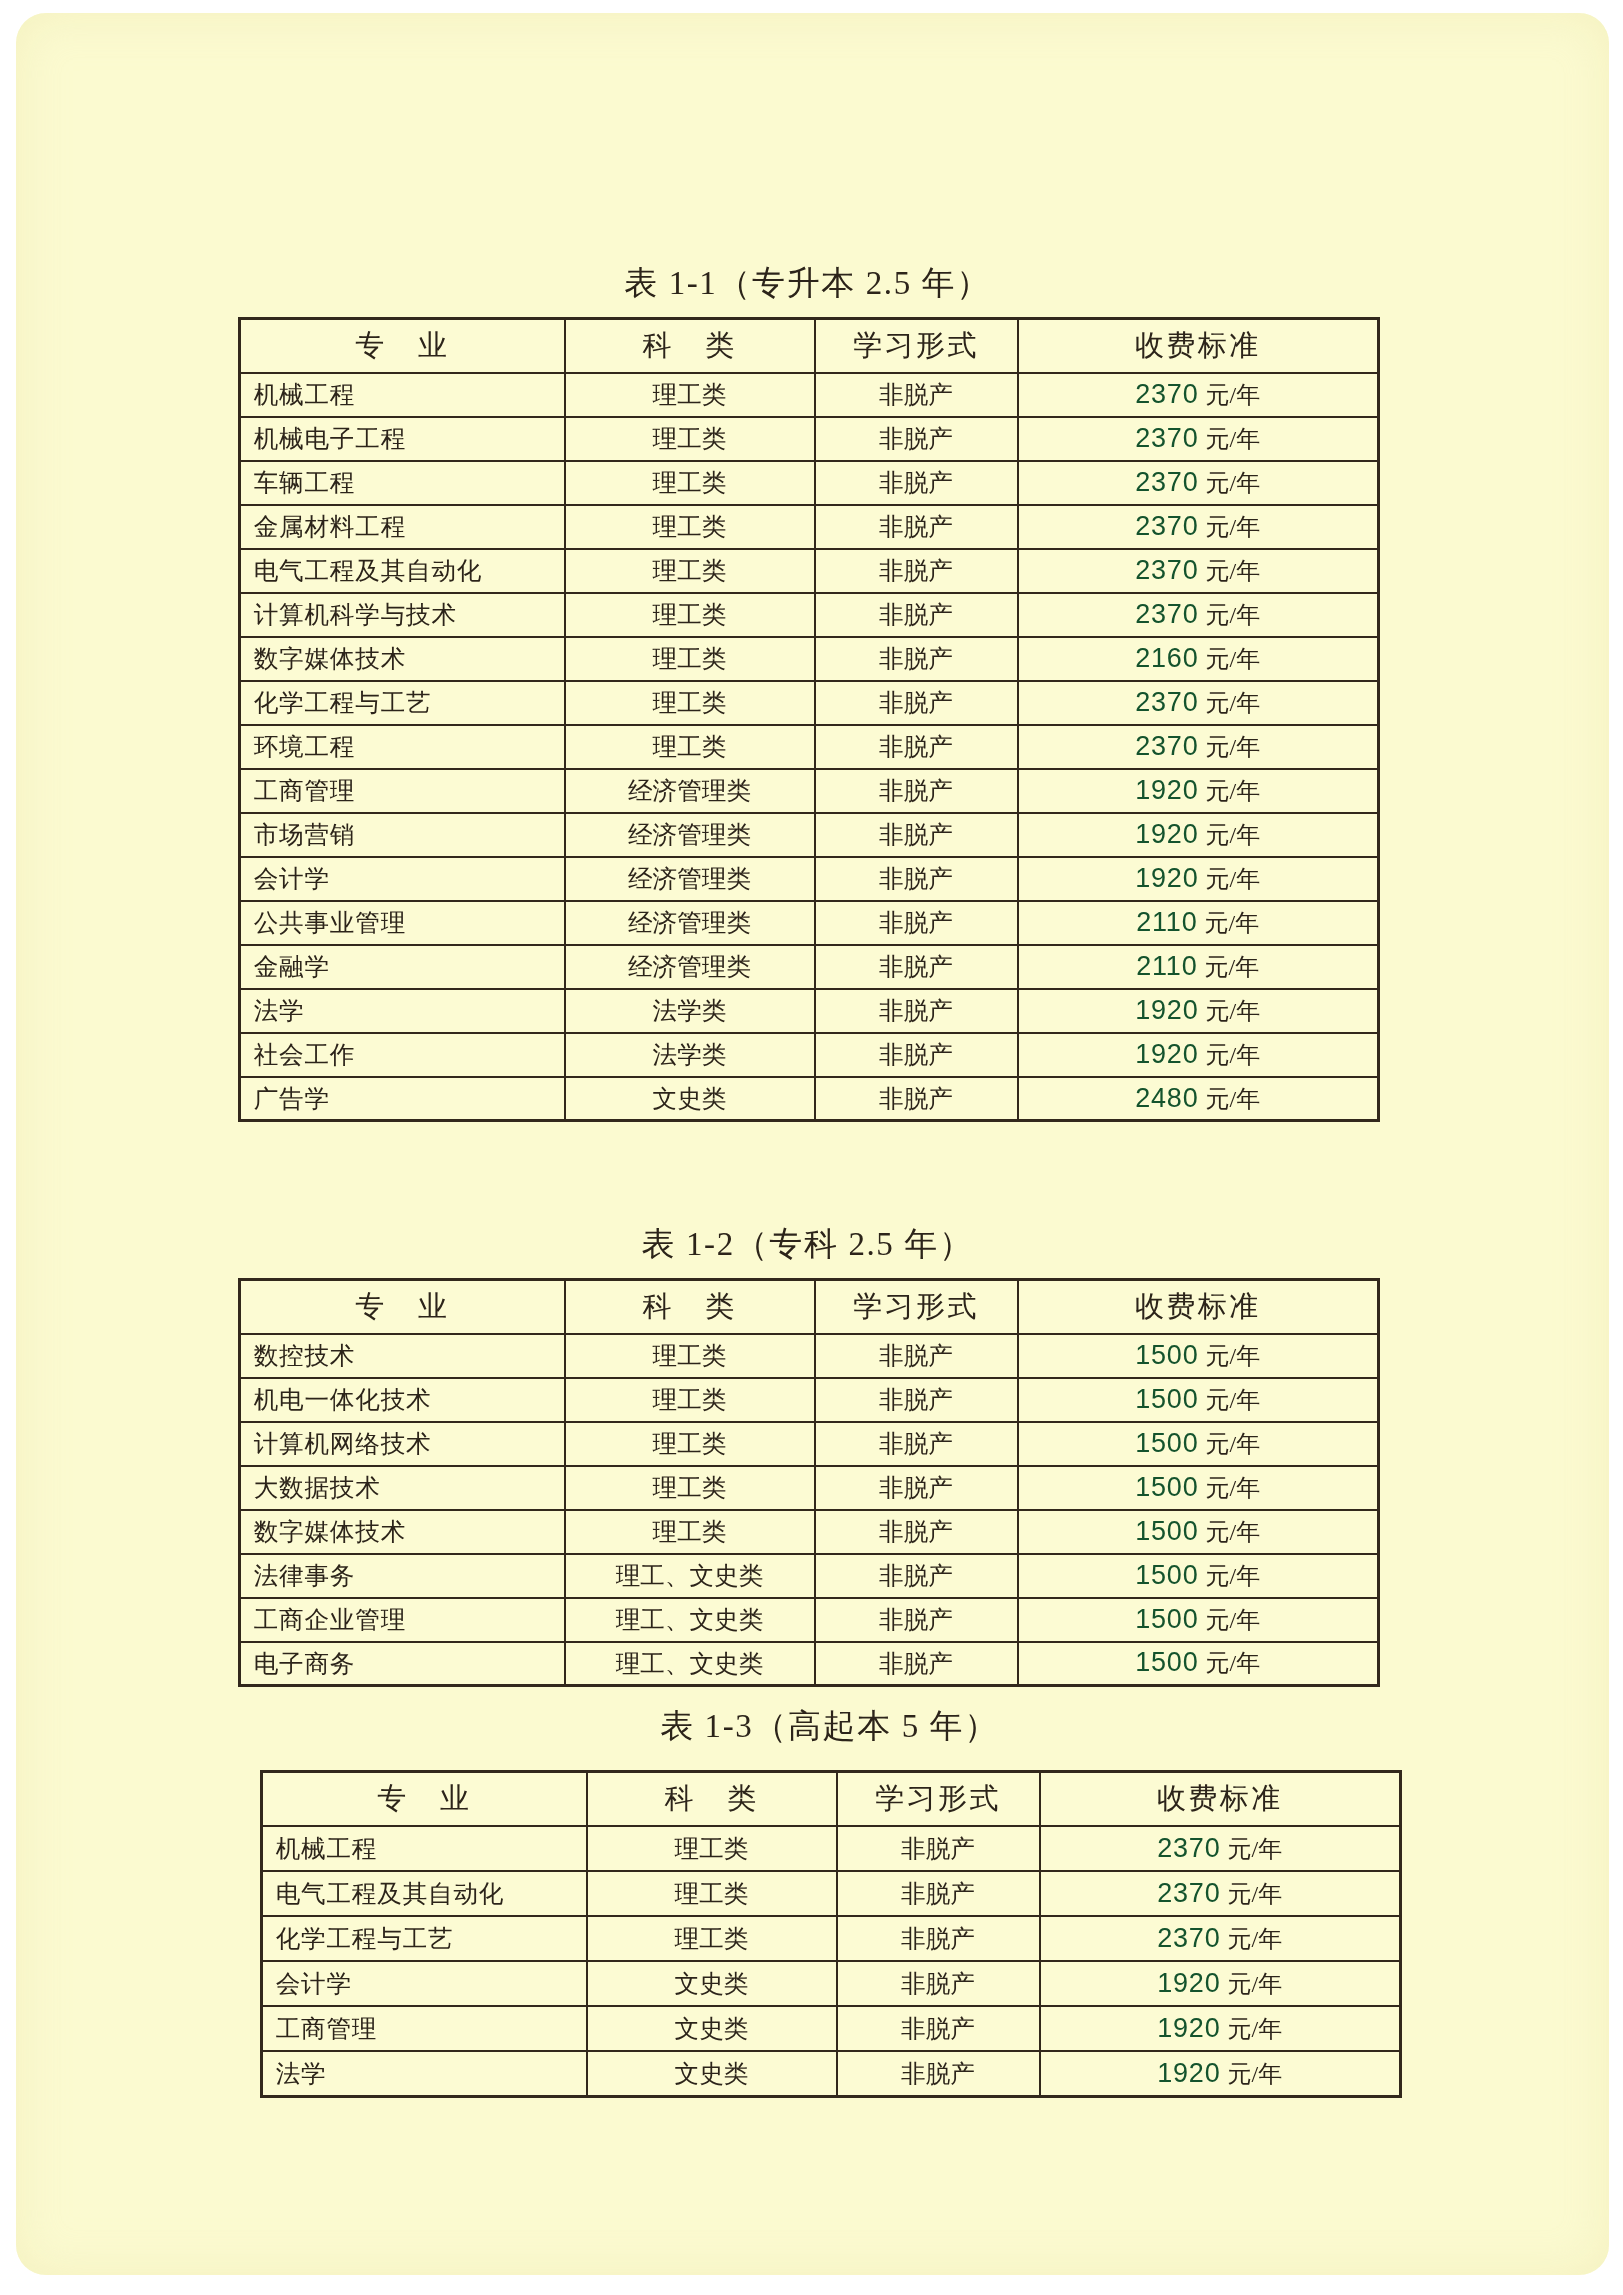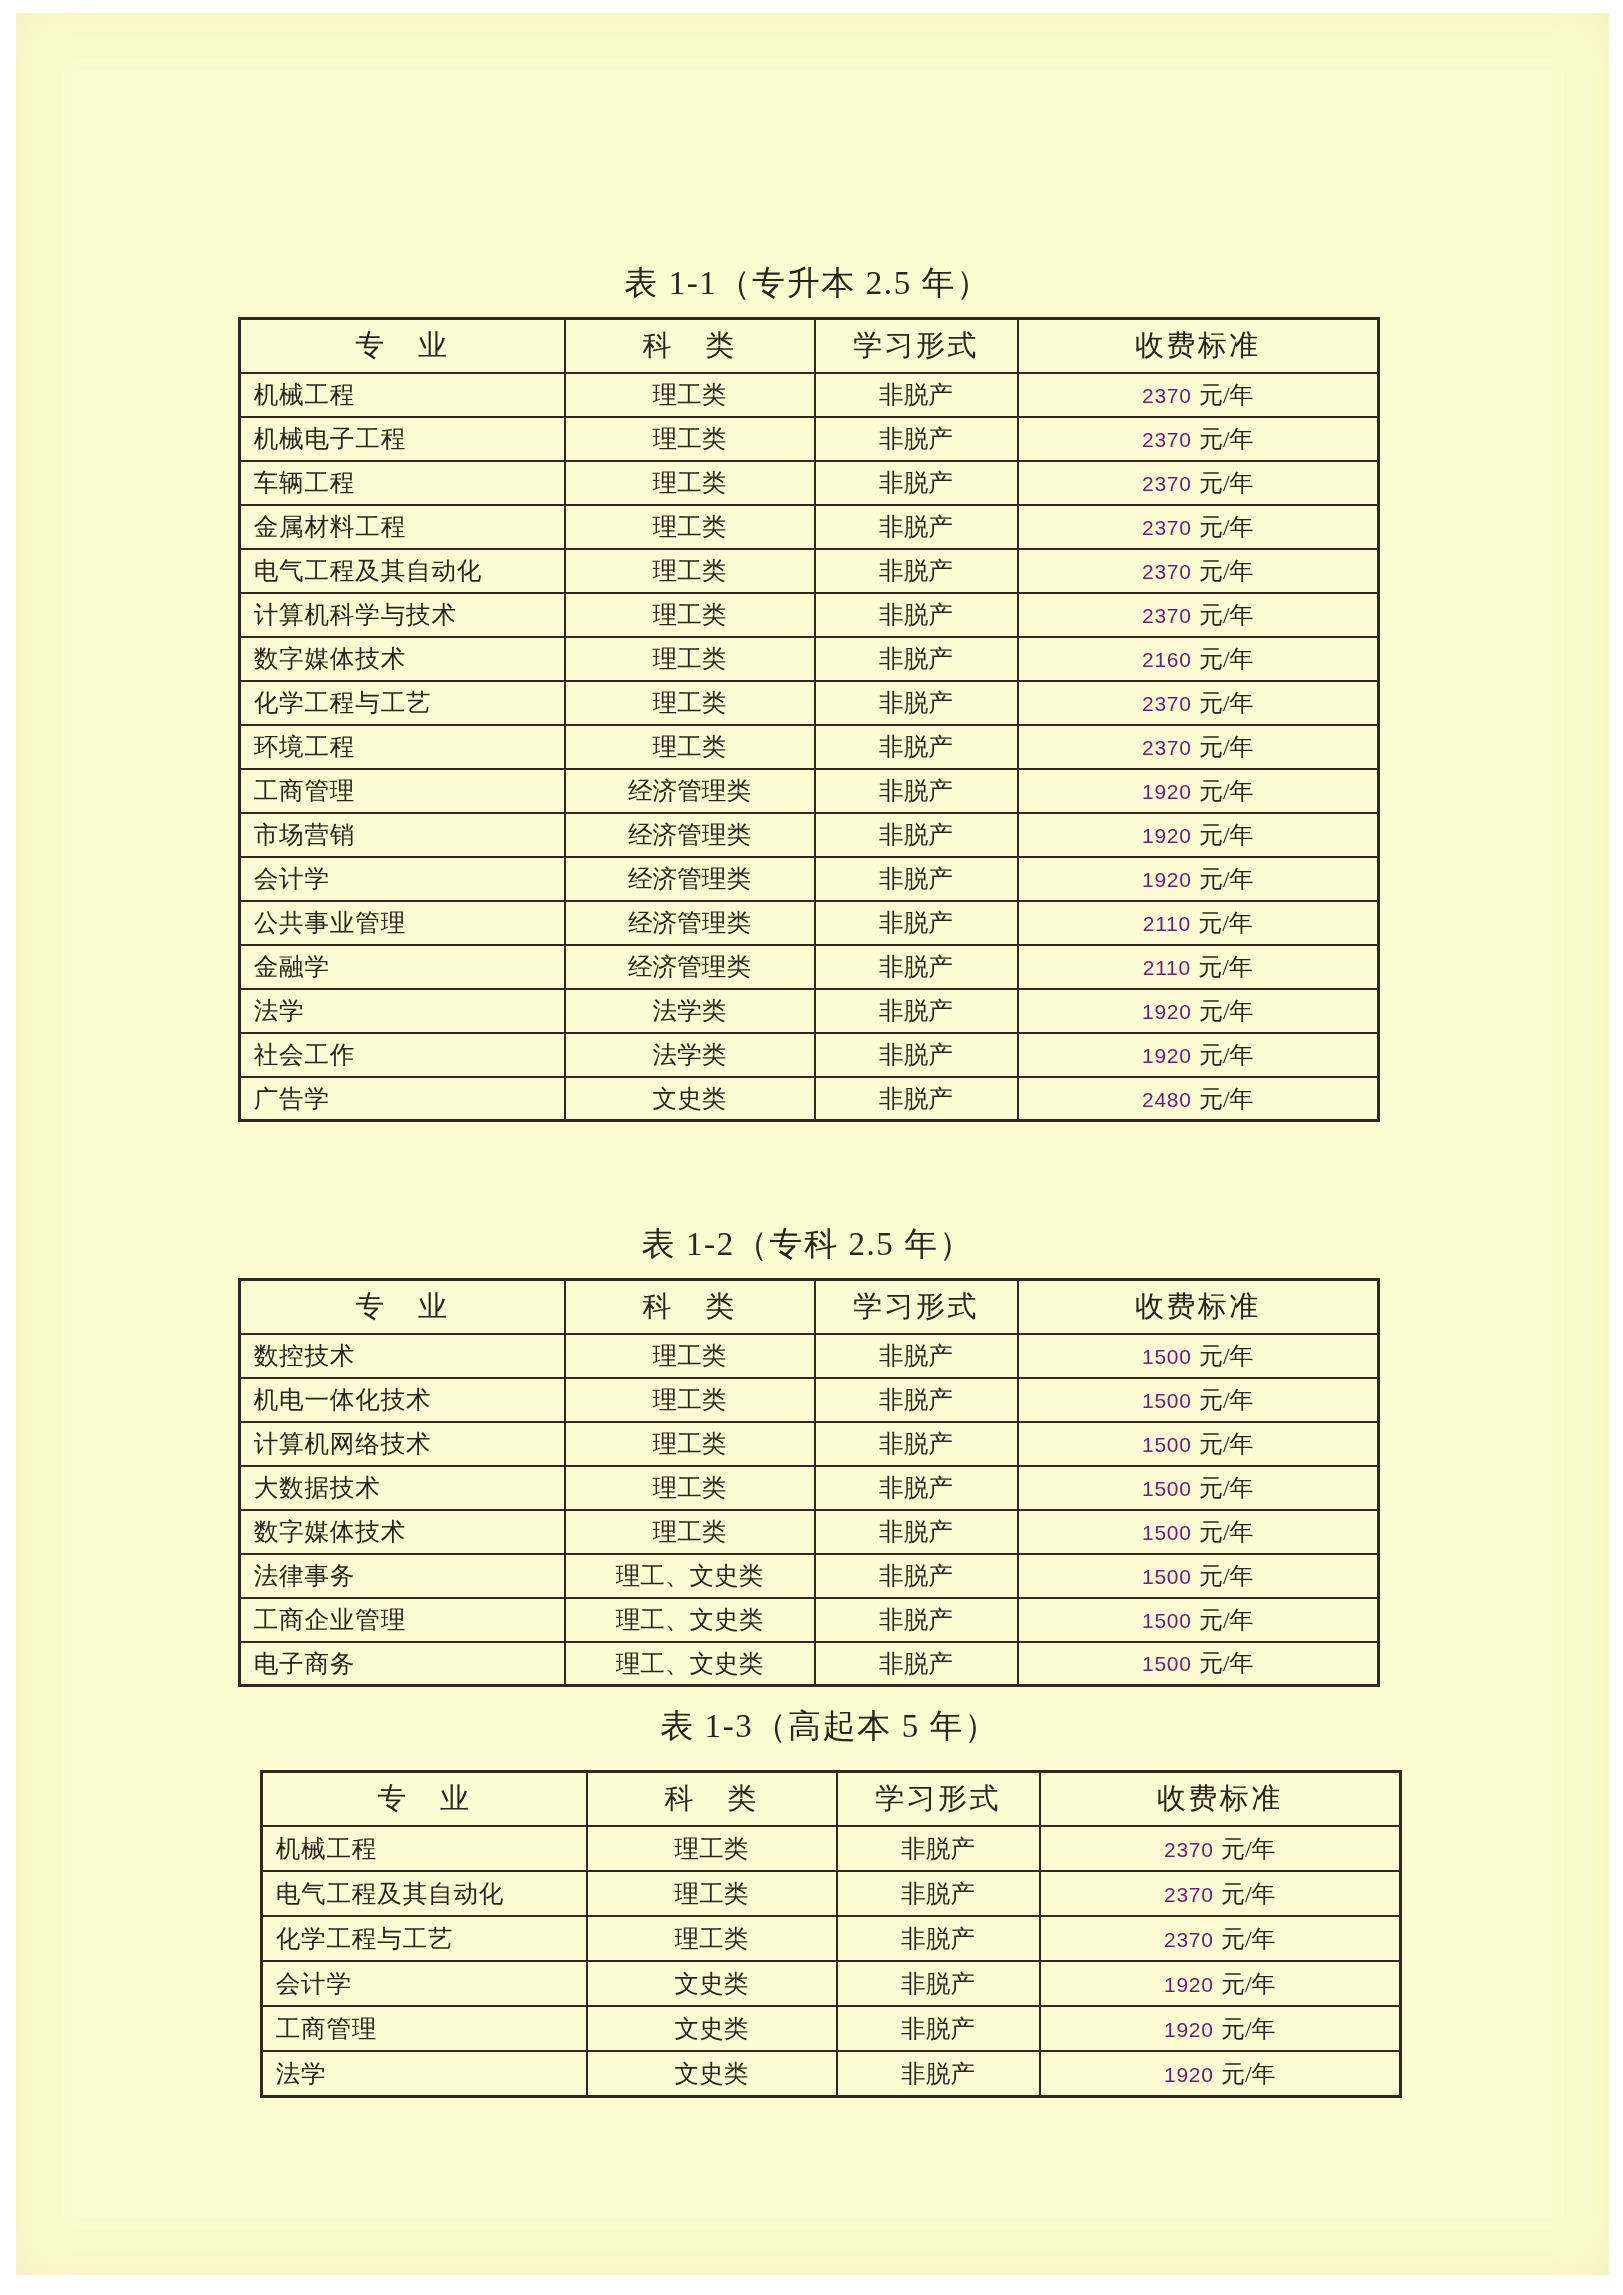--- a/index.html
+++ b/index.html
@@ -17,20 +17,21 @@
     background: #ffffff;
   }
   .paper {
     position: absolute;
     left: 16px;
     top: 12.7px;
     right: 14.3px;
     bottom: 20px;
     background: #fbfad0;
     box-shadow: inset 0 0 48px rgba(240,235,180,0.6);
+    border-radius: 30px;
   }
   .content {
     position: absolute;
     left: 222px;
     top: 250px;
     width: 1139px;
   }
   .table-section {
     position: absolute;
     left: 0;
@@ -87,22 +88,22 @@
   .sec-2 .fee-table tbody tr { height: 45px; }
 
   .fee-table td { font-size: 24.6px; text-align: center; }
   .fee-table td.major {
     text-align: left;
     padding-left: 12.7px;
     letter-spacing: 0.8px;
   }
   .fee-table td.fee .num {
     font-family: "Liberation Sans", "DejaVu Sans", sans-serif;
-    font-size: 21px;
-    color: #701a75;
+    font-size: 27px;
+    color: #14532d;
     letter-spacing: 0.8px;
   }
   .fee-table td.fee .unit {
     font-size: 24px;
     margin-left: 7.1px;
   }
 </style>
 </head>
 <body>
 

